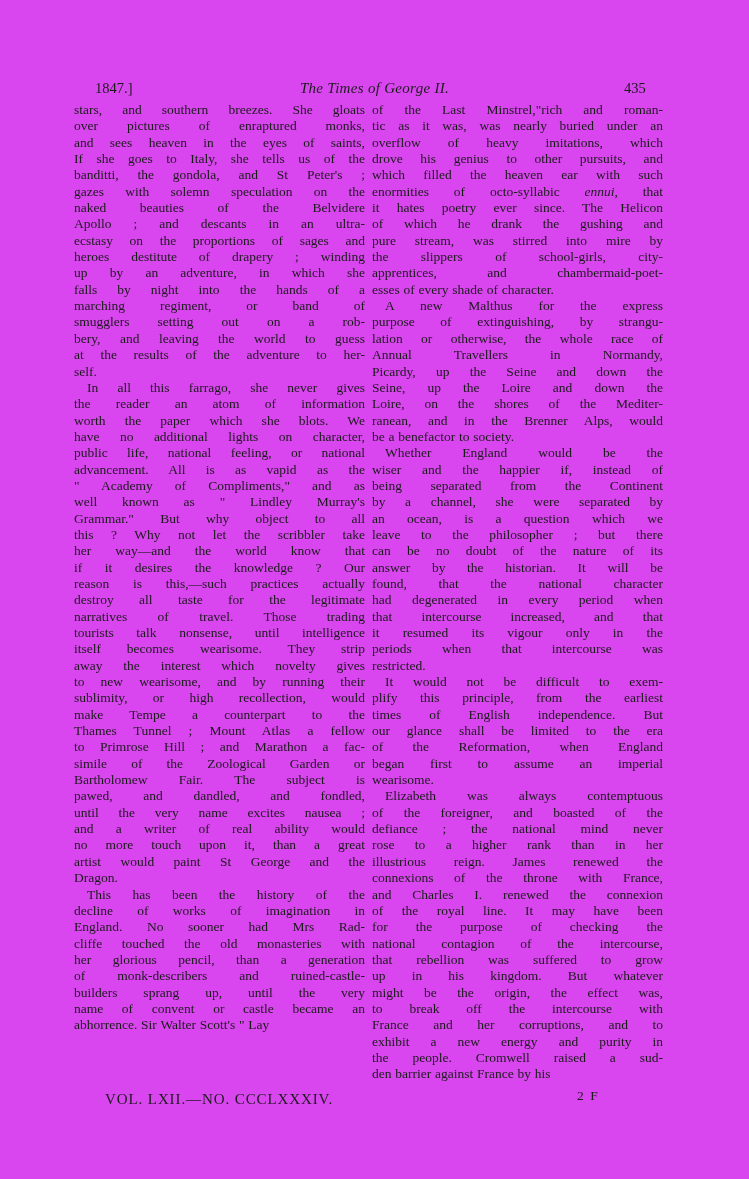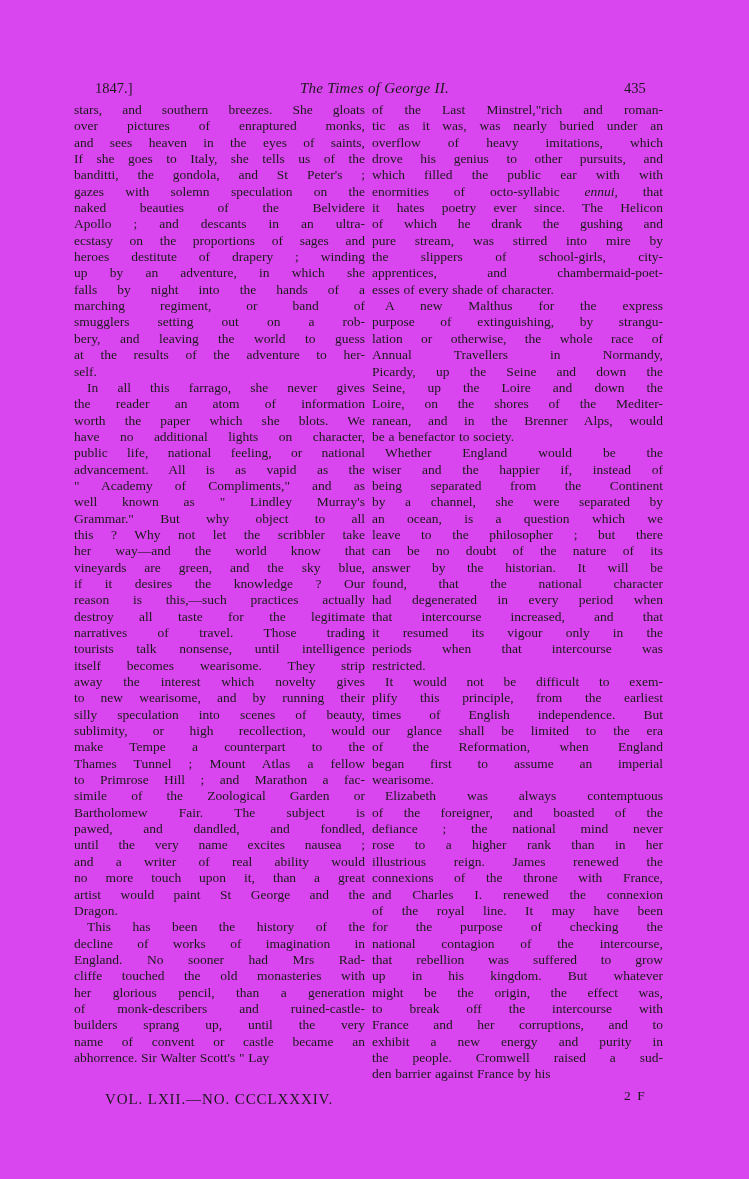--- a/index.html
+++ b/index.html
@@ -26,21 +26,21 @@
     word-spacing:0.4px;
   }
   .line.para-end { text-align-last:left; }
   .line.indent { text-indent:13px; }
   .footer-vol {
     position:absolute; left:105px; top:1091px;
     font-size:15px; letter-spacing:0.9px;
   }
   .footer-sig {
     position:absolute; left:577px; top:1088px;
-    font-size:13.5px; letter-spacing:1.5px;margin-left:47px;
+    font-size:13.5px; letter-spacing:1.5px;
   }
 </style>
 </head>
 <body>
 
 <div class="page">
   <div class="header">
     <span class="hdr-date">1847.]</span>
     <span class="hdr-title">The Times of George II.</span>
     <span class="hdr-num">435</span>
@@ -69,30 +69,28 @@
         <div class="line">the reader an atom of information</div>
         <div class="line">worth the paper which she blots. We</div>
         <div class="line">have no additional lights on character,</div>
         <div class="line">public life, national feeling, or national</div>
         <div class="line">advancement. All is as vapid as the</div>
         <div class="line">" Academy of Compliments," and as</div>
         <div class="line">well known as " Lindley Murray's</div>
         <div class="line">Grammar." But why object to all</div>
         <div class="line">this ? Why not let the scribbler take</div>
         <div class="line">her way—and the world know that</div>
-        <div class="line">vineyards are green, and the sky blue,</div>
         <div class="line">if it desires the knowledge ? Our</div>
         <div class="line">reason is this,—such practices actually</div>
         <div class="line">destroy all taste for the legitimate</div>
         <div class="line">narratives of travel. Those trading</div>
         <div class="line">tourists talk nonsense, until intelligence</div>
         <div class="line">itself becomes wearisome. They strip</div>
         <div class="line">away the interest which novelty gives</div>
         <div class="line">to new wearisome, and by running their</div>
-        <div class="line">silly speculation into scenes of beauty,</div>
         <div class="line">sublimity, or high recollection, would</div>
         <div class="line">make Tempe a counterpart to the</div>
         <div class="line">Thames Tunnel ; Mount Atlas a fellow</div>
         <div class="line">to Primrose Hill ; and Marathon a fac-</div>
         <div class="line">simile of the Zoological Garden or</div>
         <div class="line">Bartholomew Fair. The subject is</div>
         <div class="line">pawed, and dandled, and fondled,</div>
         <div class="line">until the very name excites nausea ;</div>
         <div class="line">and a writer of real ability would</div>
         <div class="line">no more touch upon it, than a great</div>
@@ -106,21 +104,21 @@
         <div class="line">of monk-describers and ruined-castle-</div>
         <div class="line">builders sprang up, until the very</div>
         <div class="line">name of convent or castle became an</div>
         <div class="line para-end">abhorrence. Sir Walter Scott's " Lay</div>
       </div>
     <div class="col">
         <div class="line">of the Last Minstrel,"rich and roman-</div>
         <div class="line">tic as it was, was nearly buried under an</div>
         <div class="line">overflow of heavy imitations, which</div>
         <div class="line">drove his genius to other pursuits, and</div>
-        <div class="line">which filled the public ear with with</div>
+        <div class="line">which filled the heaven ear with such</div>
         <div class="line">enormities of octo-syllabic <i>ennui</i>, that</div>
         <div class="line">it hates poetry ever since. The Helicon</div>
         <div class="line">of which he drank the gushing and</div>
         <div class="line">pure stream, was stirred into mire by</div>
         <div class="line">the slippers of school-girls, city-</div>
         <div class="line">apprentices, and chambermaid-poet-</div>
         <div class="line para-end">esses of every shade of character.</div>
         <div class="line indent">A new Malthus for the express</div>
         <div class="line">purpose of extinguishing, by strangu-</div>
         <div class="line">lation or otherwise, the whole race of</div>

